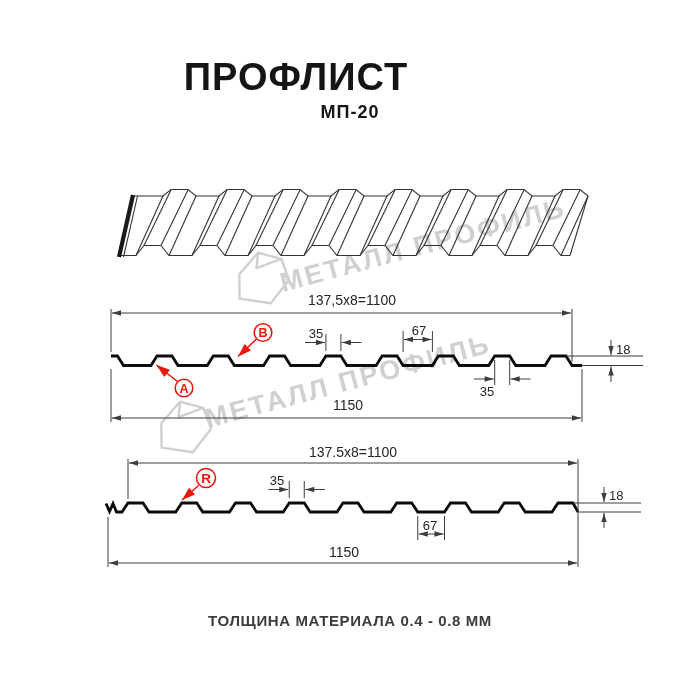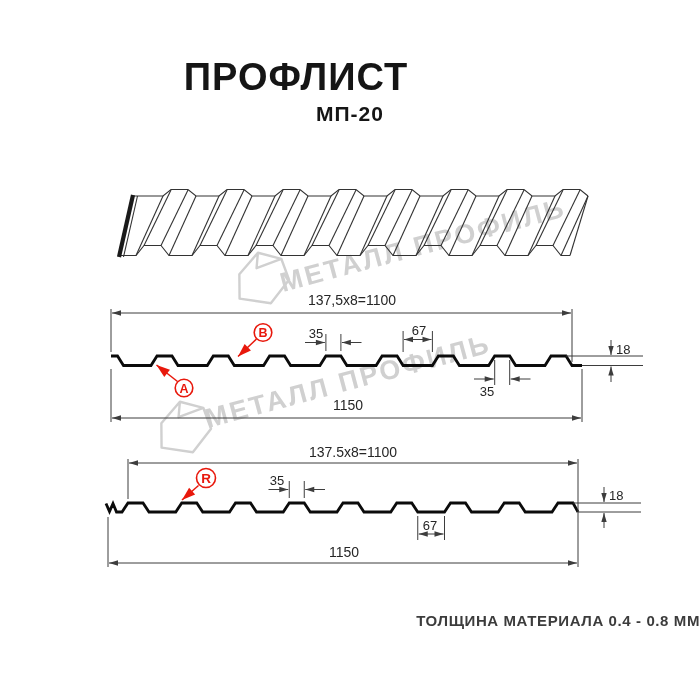--- a/index.html
+++ b/index.html
@@ -9,24 +9,24 @@
   body{
     width:700px;height:700px;background:#ffffff;position:relative;overflow:hidden;
     font-family:"Liberation Sans", sans-serif;
   }
   .title{
     position:absolute;top:56px;left:0;width:592px;text-align:center;
     font-size:38px;font-weight:800;letter-spacing:1px;color:var(--ink);
   }
   .subtitle{
     position:absolute;top:102px;left:0;width:700px;text-align:center;
-    font-size:21px;font-weight:700;letter-spacing:1px;color:var(--ink);
+    font-size:18px;font-weight:700;letter-spacing:1px;color:var(--ink);
   }
   .footer{
-    position:absolute;top:612px;left:0;width:700px;text-align:right;
+    position:absolute;top:612px;left:0;width:700px;text-align:center;
     font-size:15px;font-weight:600;letter-spacing:.6px;color:#3c3c3c;
   }
   svg{position:absolute;top:0;left:0;}
   .dim{stroke:var(--line);stroke-width:1;fill:none;}
   .dimtxt{font-size:14px;fill:#262626;}
   .dimtxt.sm{font-size:13px;}
   .profile{stroke:var(--profile);stroke-width:2.8;fill:none;}
   .sheet3d{stroke:#333333;stroke-width:1.1;fill:none;}
   .sheet3d-edge{stroke:#1a1a1a;stroke-width:4.2;fill:none;}
   .wm{fill:var(--watermark);font-size:27px;font-weight:700;letter-spacing:2.5px;}

